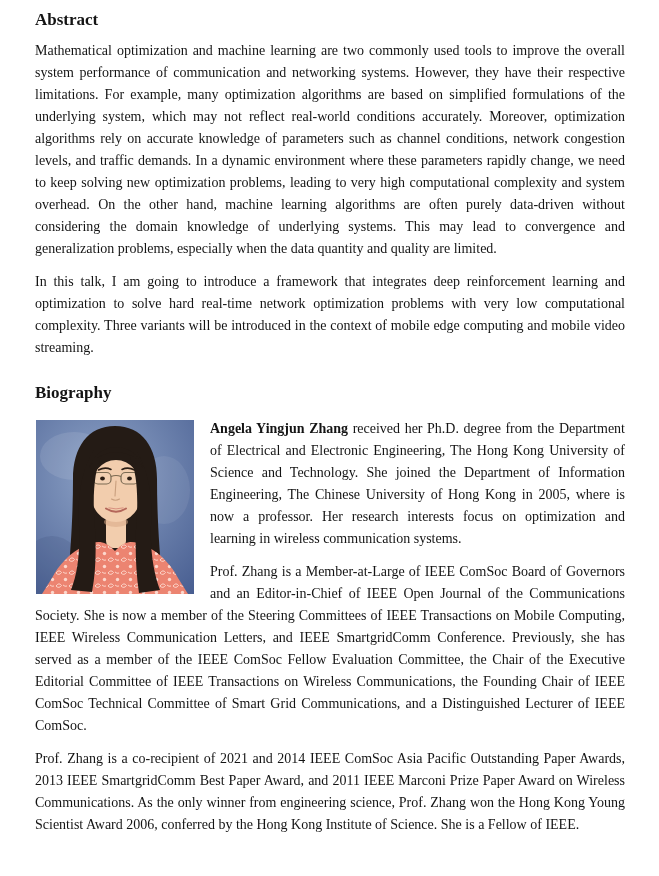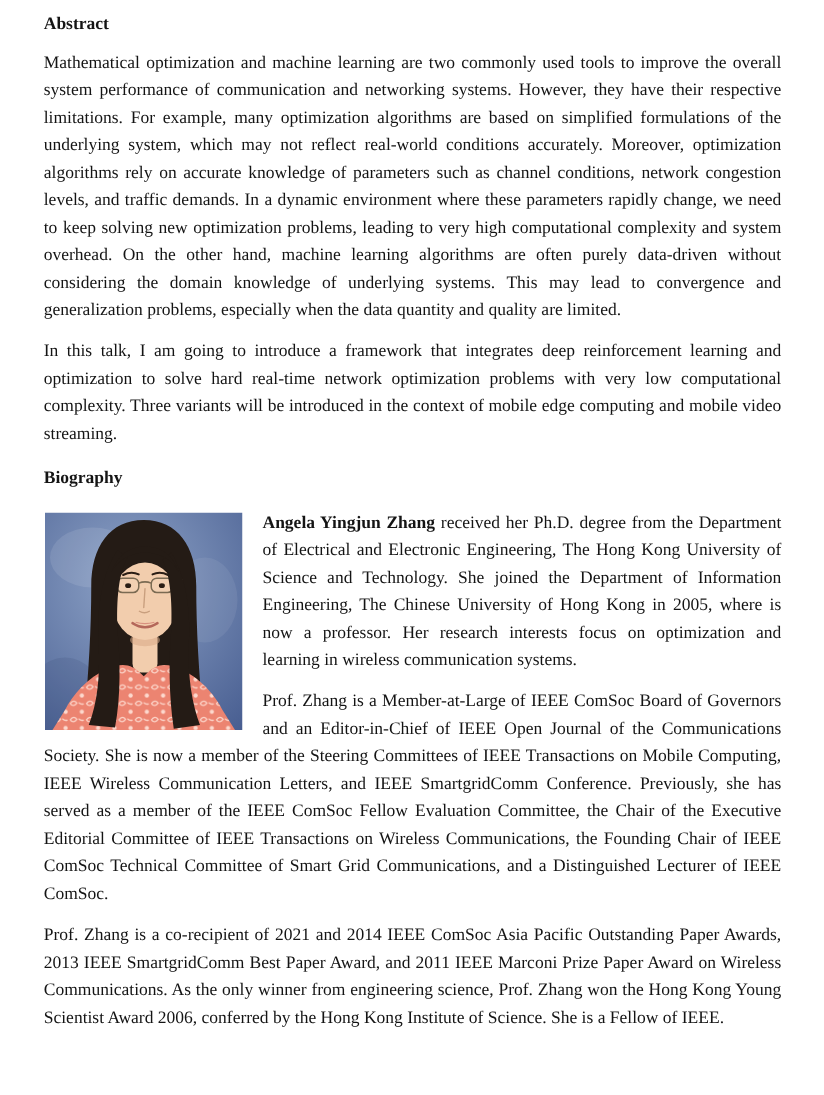--- a/index.html
+++ b/index.html
@@ -3,23 +3,23 @@
 <meta charset="utf-8">
 <style>
   * { margin:0; padding:0; box-sizing:border-box; }
   html, body { background:#ffffff; }
   body {
     width:659px; height:876px; overflow:hidden;
     font-family:"Liberation Serif","DejaVu Serif",serif;
     color:#141414;
   }
   .page { width:659px; height:876px; padding:10px 34px 0 35px; overflow:hidden; background:#ffffff; }
-  .heading { font-size:14px; font-weight:bold; line-height:19px; }
+  .heading { font-size:17px; font-weight:bold; line-height:19px; }
   .para { font-size:14px; line-height:22px; text-align:justify; margin-top:11px; hyphens:none;font-family:Liberation Serif, serif; }
-  .heading-bio { margin-top:14px; }
+  .heading-bio { margin-top:24px; }
   .bio-flow { margin-top:16px; }
   .bio-flow::after { content:""; display:block; clear:both; }
   .photo-float { float:left; width:158px; height:174px; margin:2px 16px 8px 1px; }
   .photo-float svg { display:block; }
   .bio-p1 { margin-top:0; }
 </style>
 </head>
 <body>
 
 <div class="page">

